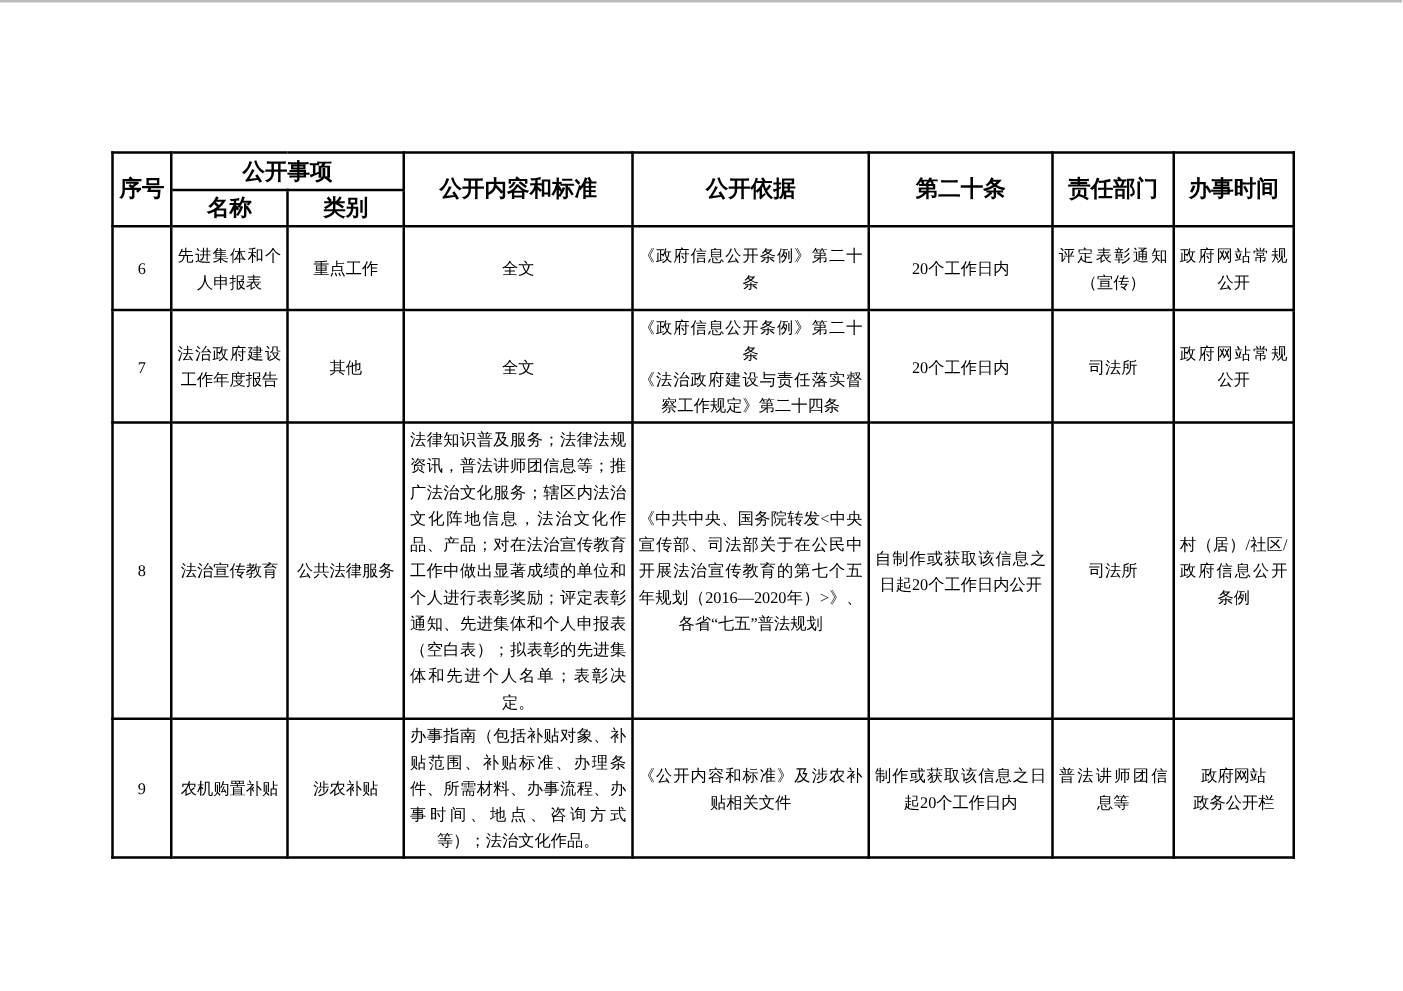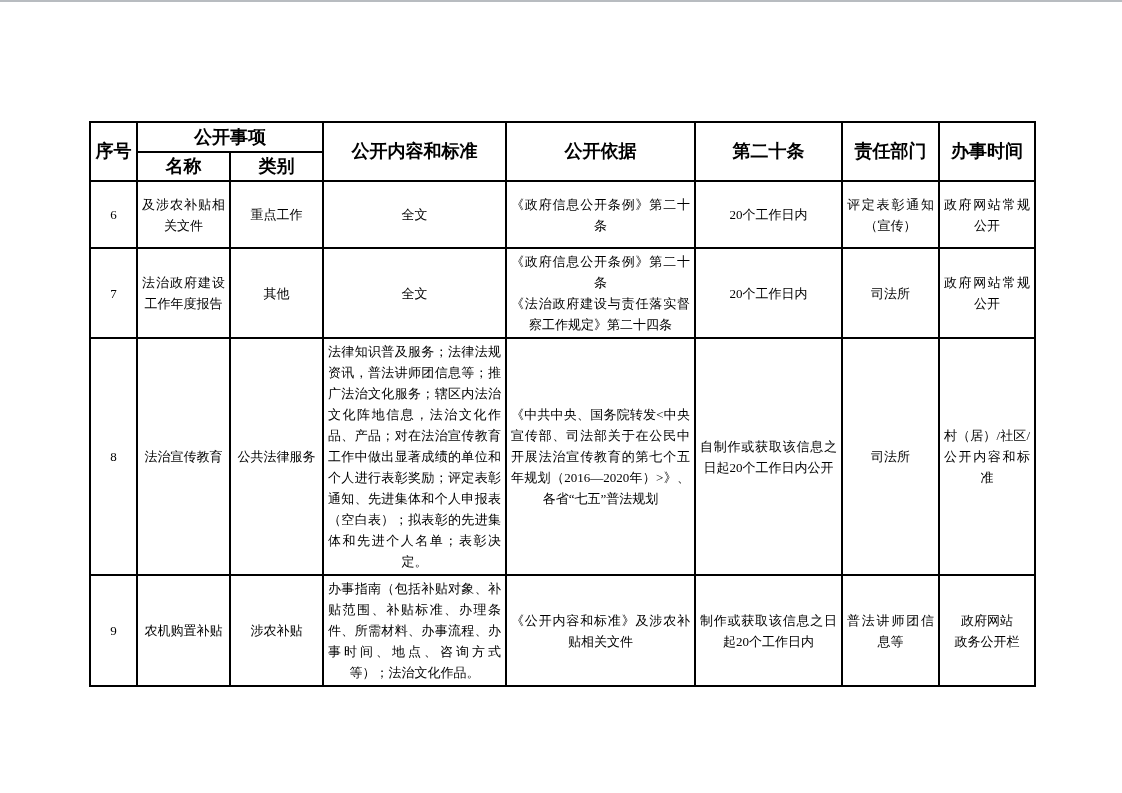--- a/index.html
+++ b/index.html
@@ -96,21 +96,21 @@
       <td class="hdr" rowspan="2">责任部门</td>
       <td class="hdr" rowspan="2">办事时间</td>
     </tr>
     <tr class="h2">
       <td class="hdr">名称</td>
       <td class="hdr">类别</td>
     </tr>
 
     <tr class="r6">
       <td>6</td>
-      <td>及涉农补贴相关文件</td>
+      <td>先进集体和个人申报表</td>
       <td>重点工作</td>
       <td>全文</td>
       <td>《政府信息公开条例》第二十条</td>
       <td>20个工作日内</td>
       <td>评定表彰通知（宣传）</td>
       <td>政府网站常规公开</td>
     </tr>
 
     <tr class="r7">
       <td>7</td>
@@ -125,21 +125,21 @@
     </tr>
 
     <tr class="r8">
       <td>8</td>
       <td>法治宣传教育</td>
       <td>公共法律服务</td>
       <td>法律知识普及服务；法律法规资讯，普法讲师团信息等；推广法治文化服务；辖区内法治文化阵地信息，法治文化作品、产品；对在法治宣传教育工作中做出显著成绩的单位和个人进行表彰奖励；评定表彰通知、先进集体和个人申报表（空白表）；拟表彰的先进集体和先进个人名单；表彰决定。</td>
       <td>《中共中央、国务院转发&lt;中央宣传部、司法部关于在公民中开展法治宣传教育的第七个五年规划（2016—2020年）&gt;》、各省“七五”普法规划</td>
       <td>自制作或获取该信息之日起20个工作日内公开</td>
       <td>司法所</td>
-      <td>村（居）/社区/公开内容和标准</td>
+      <td>村（居）/社区/政府信息公开条例</td>
     </tr>
 
     <tr class="r9">
       <td>9</td>
       <td>农机购置补贴</td>
       <td>涉农补贴</td>
       <td>办事指南（包括补贴对象、补贴范围、补贴标准、办理条件、所需材料、办事流程、办事时间、地点、咨询方式等）；法治文化作品。</td>
       <td>《公开内容和标准》及涉农补贴相关文件</td>
       <td>制作或获取该信息之日起20个工作日内</td>
       <td>普法讲师团信息等</td>

